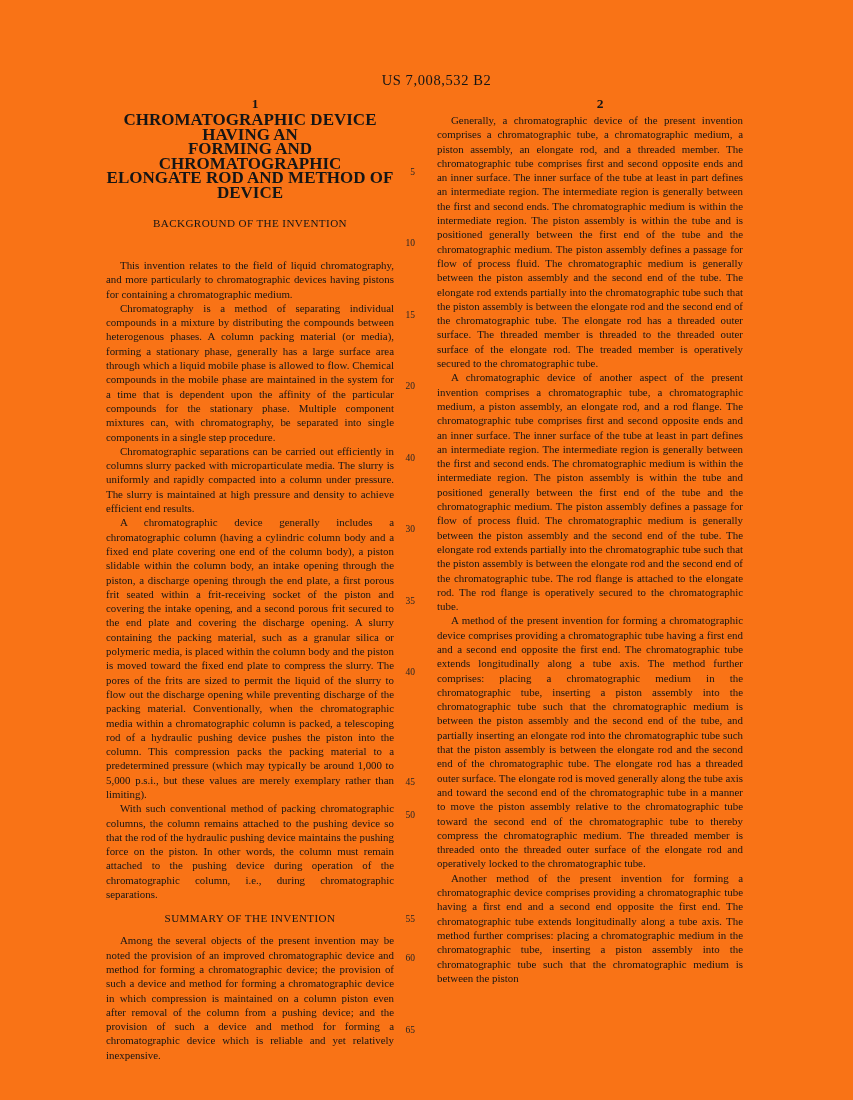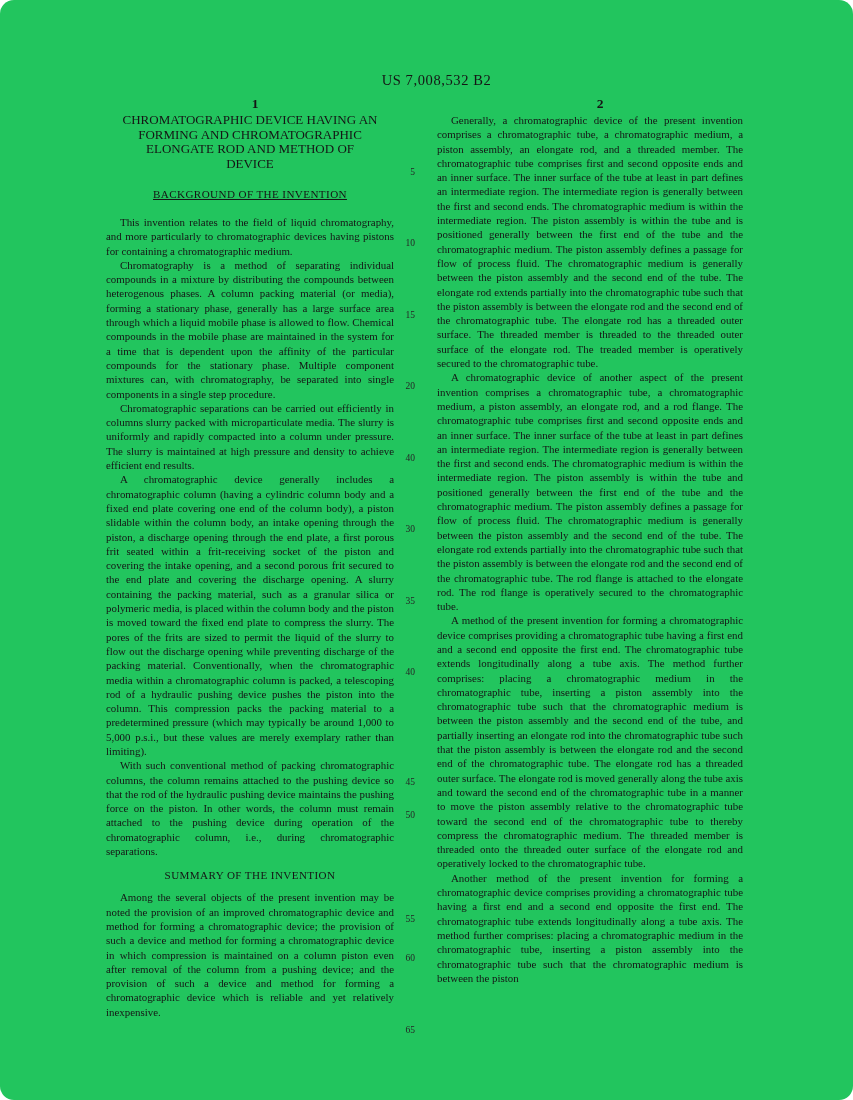--- a/index.html
+++ b/index.html
@@ -4,25 +4,24 @@
 <style>
   html, body {
     margin: 0;
     padding: 0;
     background: #ffffff;
   }
   .page {
     position: relative;
     width: 853px;
     height: 1100px;
-    background: #22c55e;
+    background: #f97316;
     overflow: hidden;
     font-family: "Liberation Serif", "DejaVu Serif", serif;
     color: #151515;
-    border-radius: 14px;
   }
   .pat-header {
     position: absolute;
     top: 72px;
     left: 10px;
     width: 853px;
     text-align: center;
     font-size: 14.5px;
     letter-spacing: 0.6px;
     white-space: nowrap;
@@ -42,31 +41,31 @@
     font-size: 10.9px;
     line-height: 14.3px;
     text-align: justify;
     text-justify: inter-word;
   }
   .col-left  { top: 113px; left: 106px; width: 288px; }
   .col-right { top: 113px; left: 437px; width: 306px; }
 
   .title {
     text-align: center;
-    font-weight: normal;
-    font-size: 13px;
+    font-weight: bold;
+    font-size: 17px;
     line-height: 14.5px;
   }
   .section-heading {
     text-align: center;
     font-size: 11.1px;
     letter-spacing: 0.4px;
     line-height: 14px;
   }
-  .sh-background { margin-top: 16px; margin-bottom: 14px; text-decoration: underline; }
+  .sh-background { margin-top: 16px; margin-bottom: 28px; }
   .sh-summary    { margin-top: 10px; margin-bottom: 8px; }
 
   .col p {
     margin: 0;
     padding: 0;
     text-indent: 14px;
   }
 
   .linenum {
     position: absolute;

